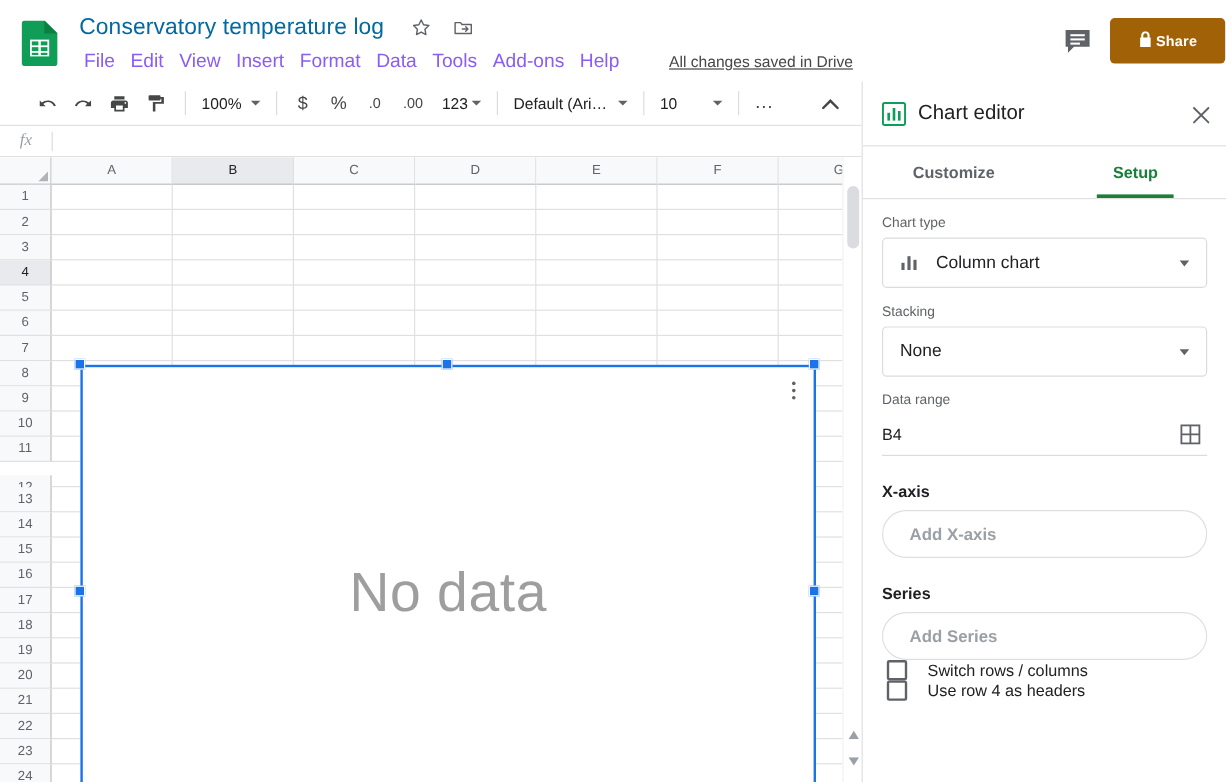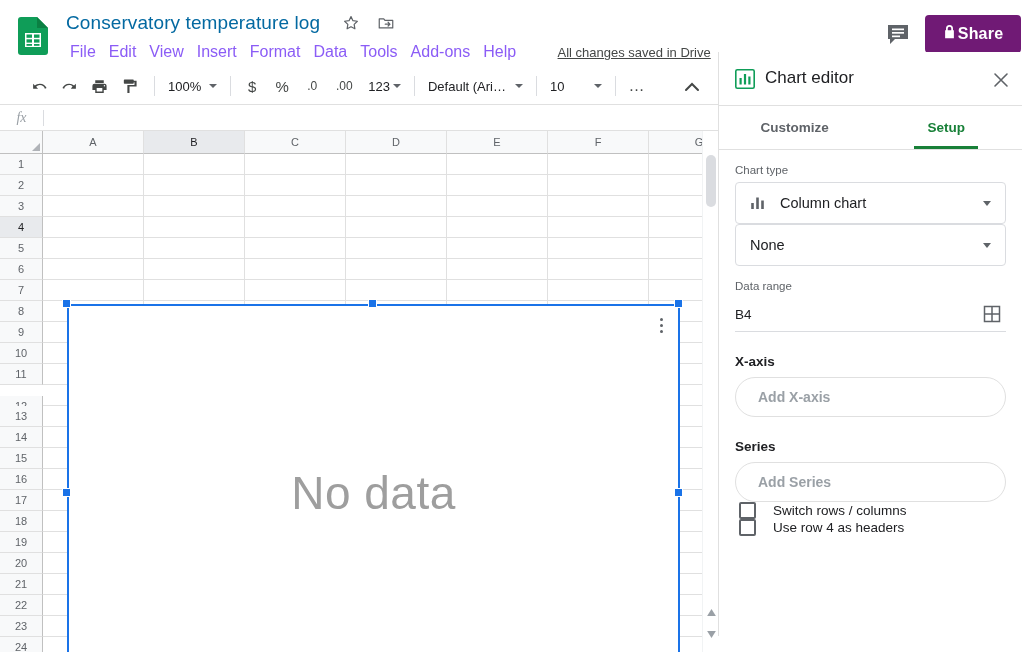--- a/index.html
+++ b/index.html
@@ -28,22 +28,22 @@
     display: inline-block; font-size: 16px; color: #8b5cf6;
     padding: 3px 6px; margin-right: 1px; border-radius: 3px; cursor: pointer;
   }
   .save-state {
     display: inline-block; font-size: 13px; color: #444746;
     margin-left: 30px; text-decoration: underline; cursor: pointer;
   }
   .comment-btn { position: absolute; left: 885px; top: 21px; width: 26px; height: 26px; cursor: pointer; }
   .share-btn {
     position: absolute; left: 925px; top: 15px; width: 96px; height: 38px;
-    background: #701a75; border-radius: 4px; color: #fff;
-    font-size: 16px; font-weight: bold; display: flex; align-items: center;
+    background: #a16207; border-radius: 4px; color: #fff;
+    font-size: 12px; font-weight: bold; display: flex; align-items: center;
     justify-content: center; gap: 2px; cursor: pointer; letter-spacing: .2px;
   }
 
   
   .toolbar {
     position: absolute; left: 0; top: 68px; width: 718px; height: 36px;
     background: #fff; display: flex; align-items: center; padding-left: 26px;
   }
   .tb-icon {
     width: 26px; height: 26px; display: flex; align-items: center; justify-content: center;
@@ -134,21 +134,21 @@
     position: absolute; left: 3px; top: 24px; width: 10px; height: 52px;
     background: #dadce0; border-radius: 6px; cursor: pointer;
   }
   .sc-arrow {
     position: absolute; left: 0; width: 16px; height: 16px;
     display: flex; align-items: center; justify-content: center; cursor: pointer;
   }
 
   
   .panel {
-    position: absolute; left: 718px; top: 52px; width: 304px; height: 584px;
+    position: absolute; left: 718px; top: 68px; width: 304px; height: 584px;
     background: #fff; border-left: 1px solid #e0e0e0;
   }
   .panel-head { position: relative; height: 54px; border-bottom: 1px solid #e0e0e0; }
   .panel-icon { position: absolute; left: 16px; top: 17px; width: 20px; height: 20px; }
   .panel-title { position: absolute; left: 46px; top: 16px; font-size: 17px; color: #202124; }
   .panel-close {
     position: absolute; right: 8px; top: 15px; width: 26px; height: 26px;
     display: flex; align-items: center; justify-content: center;
     cursor: pointer; color: #5f6368; border-radius: 50%;
   }
@@ -447,20 +447,21 @@
           <svg width="18" height="18" viewBox="0 0 18 18" fill="#5f6368">
             <rect x="1.2" y="9" width="2.6" height="6"></rect>
               <rect x="6.2" y="3.5" width="2.6" height="11.5"></rect>
               <rect x="11.2" y="6.5" width="2.6" height="8.5"></rect>
           </svg>
         </span>
         <span class="select-val">Column chart</span>
         <span class="sel-caret"></span>
       </div>
 
+      <div class="field-label">Stacking</div>
       <div class="select-box">
         <span class="select-val">None</span>
         <span class="sel-caret"></span>
       </div>
 
       <div class="field-label">Data range</div>
       <div class="range-row">
         <span class="range-val">B4</span>
         <span class="range-pick">
           <svg width="20" height="20" viewBox="0 0 20 20" fill="none" stroke="#5f6368" stroke-width="1.5">

